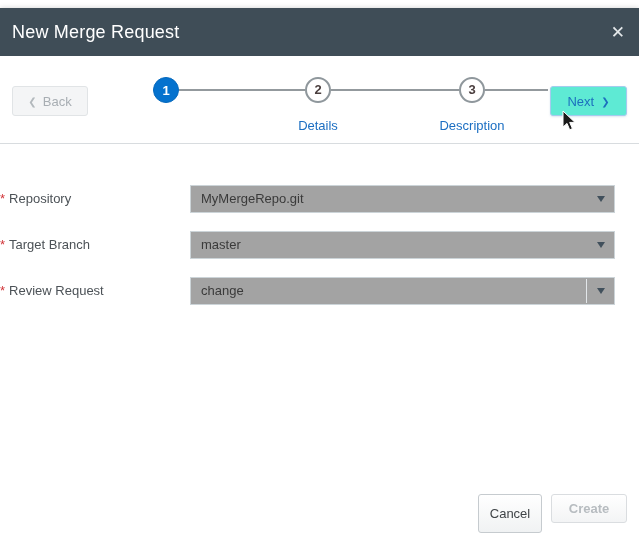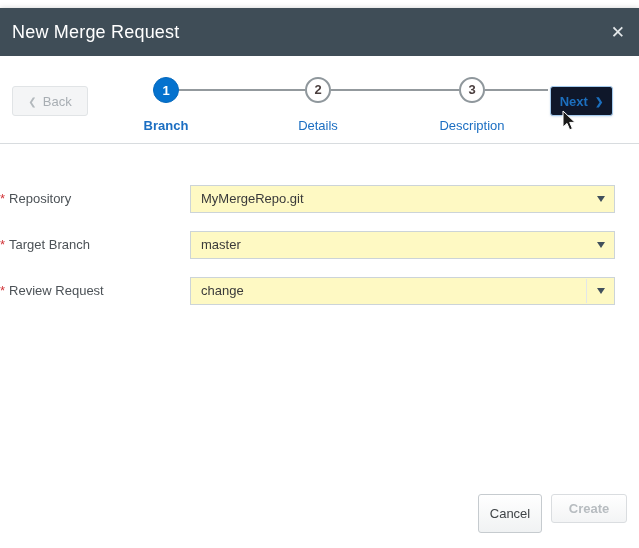--- a/index.html
+++ b/index.html
@@ -30,24 +30,23 @@
     position:absolute; box-sizing:border-box; font-family:inherit;
     font-size:13px; border-radius:3px; cursor:pointer;
     display:flex; align-items:center; justify-content:center;
   }
   .back-btn {
     left:12px; top:78px; width:76px; height:30px;
     background:#f4f5f6; border:1px solid #e1e4e6; color:#a8aeb3;
   }
   .back-btn .chev { font-size:10px; margin-right:6px; color:#b3b9bd; }
   .next-btn {
-    left:550px; top:78px; width:63px; height:30px;
-    background:#0f172a; border:1px solid #a5cbee; color:#1c6fbe;
+    left:550px; top:78px; width:77px; height:30px;
+    background:#5eead4; border:1px solid #a5cbee; color:#1c6fbe;
     box-shadow:0 1px 2px rgba(120,160,200,0.25);
-    font-weight:bold;
   }
   .next-btn .chev { font-size:10px; margin-left:7px; color:#1c6fbe; }
   .train-line {
     position:absolute; top:81px; height:2px; background:#93999d;
   }
   .line1 { left:179px; width:126px; }
   .line2 { left:331px; width:128px; }
   .line3 { left:485px; width:63px; }
   .circle {
     position:absolute; top:69px; width:26px; height:26px;
@@ -75,21 +74,21 @@
     background:#d8dcdf;
   }
   
   .flabel {
     position:absolute; left:0; width:183px; height:28px;
     line-height:28px; text-align:left; font-size:13px; color:#4c5257;
   }
   .req { color:#d13438; margin-right:4px; font-size:13px; }
   .select {
     position:absolute; left:190px; width:425px; height:28px;
-    box-sizing:border-box; border:1px solid #ccd4d8; background:#fef9c3;
+    box-sizing:border-box; border:1px solid #ccd4d8; background:#a3a3a3;
     cursor:pointer;
     text-decoration:underline;
   }
   .select .val {
     position:absolute; left:10px; top:0; line-height:26px;
     font-size:13px; color:#3a3a3a; white-space:nowrap;
   }
   .arrow {
     position:absolute; right:9px; top:10px; width:0; height:0;
     border-left:4.5px solid transparent; border-right:4.5px solid transparent;
@@ -130,21 +129,20 @@
   </button>
 
   <div class="train-line line1"></div>
   <div class="train-line line2"></div>
   <div class="train-line line3"></div>
 
   <div class="circle current c1">1</div>
   <div class="circle upcoming c2">2</div>
   <div class="circle upcoming c3">3</div>
 
-  <div class="step-label sl1">Branch</div>
   <div class="step-label sl3">Description</div>
   <div class="step-label sl2">Details</div>
 
   <button class="btn next-btn">
     <span>Next</span>
     <span class="chev">❯</span>
   </button>
 
   <svg class="cursor" width="20" height="22" viewBox="0 0 20 22">
     <path d="M2,1 L2,17 L6,13.4 L8.7,19.8 L11.4,18.6 L8.7,12.4 L14,12.4 Z" fill="#1a1a1a" stroke="#ffffff" stroke-width="1"></path>

